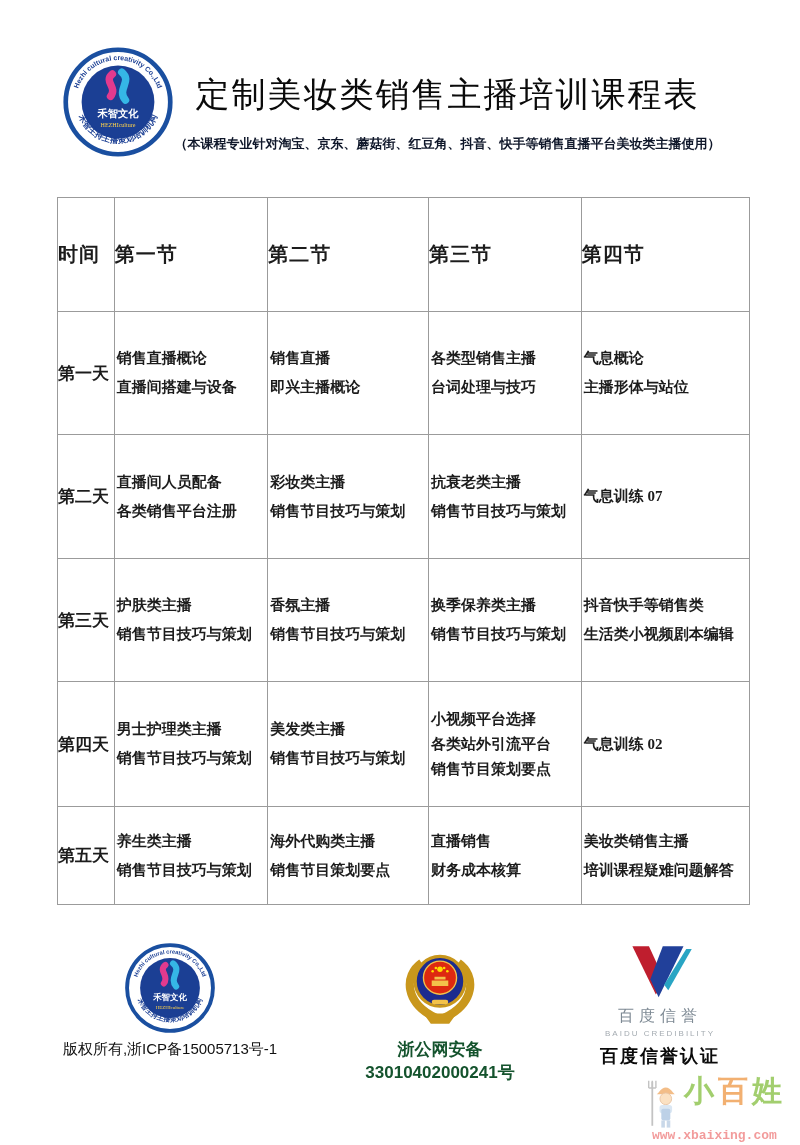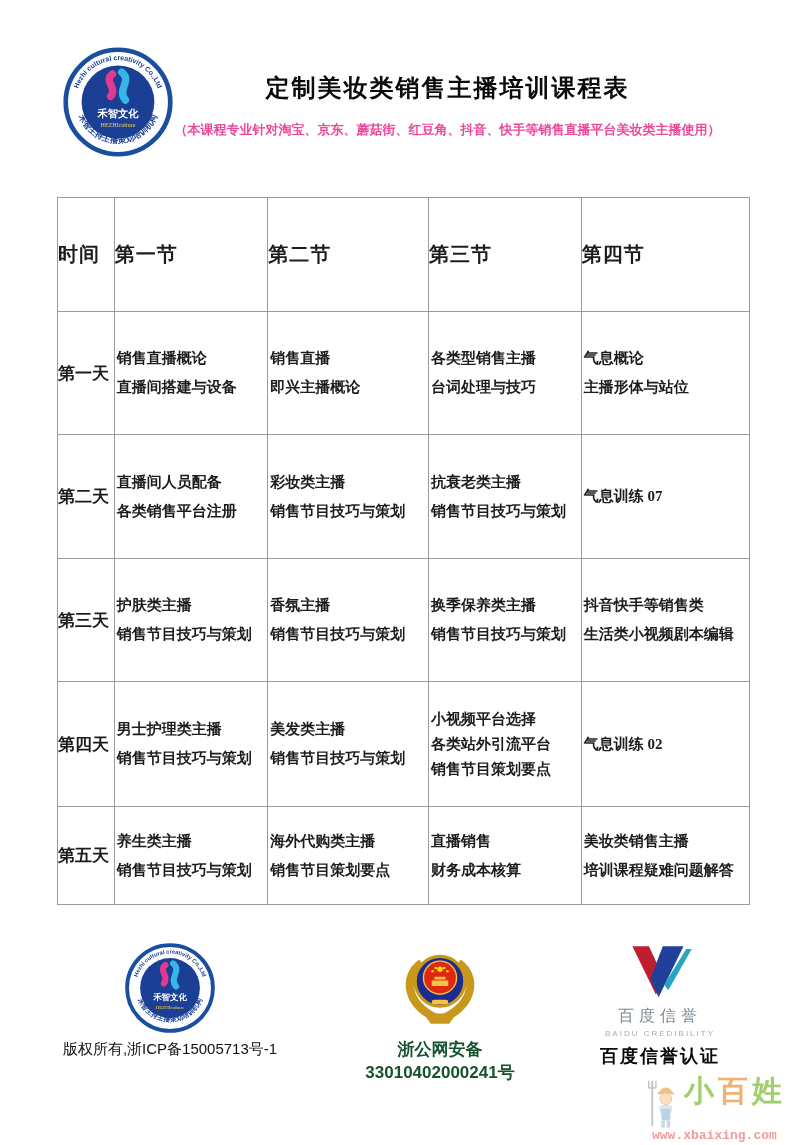--- a/index.html
+++ b/index.html
@@ -4,23 +4,23 @@
 <style>
   * { margin: 0; padding: 0; box-sizing: border-box; }
   html, body { background: #ffffff; }
   body { width: 800px; height: 1145px; position: relative; overflow: hidden;
          font-family: "Liberation Serif", serif; }
 
   
   .page-header { position: absolute; left: 0; top: 0; width: 800px; height: 197px; }
   .hezhi-logo-big { position: absolute; left: 62px; top: 46px; width: 112px; height: 112px; }
   .title-block { position: absolute; left: 150px; right: 55px; top: 72px; text-align: center; }
-  .main-title { font-size: 24px; font-weight: bold; color: #0a0a0a; letter-spacing: 2px;
+  .main-title { font-size: 34px; font-weight: normal; color: #0a0a0a; letter-spacing: 2px;
                 font-family: "Liberation Serif", serif; }
-  .sub-title { margin-top: 17px; font-size: 13px; font-weight: bold; color: #ec4899;
+  .sub-title { margin-top: 17px; font-size: 13px; font-weight: bold; color: #0f172a;
                font-family: "Liberation Serif", serif; }
 
   
   table.course { position: absolute; left: 57px; top: 197px; width: 693px;
                  border-collapse: collapse; table-layout: fixed; }
   table.course th, table.course td { border: 1px solid #9b9b9b; text-align: left;
                  vertical-align: middle; background: #ffffff; color: #1c1c1c; }
   thead tr { height: 114px; }
   th.col-head { font-size: 20px; font-weight: bold; letter-spacing: 1px; }
   td.day-cell { font-size: 17px; font-weight: bold; }

